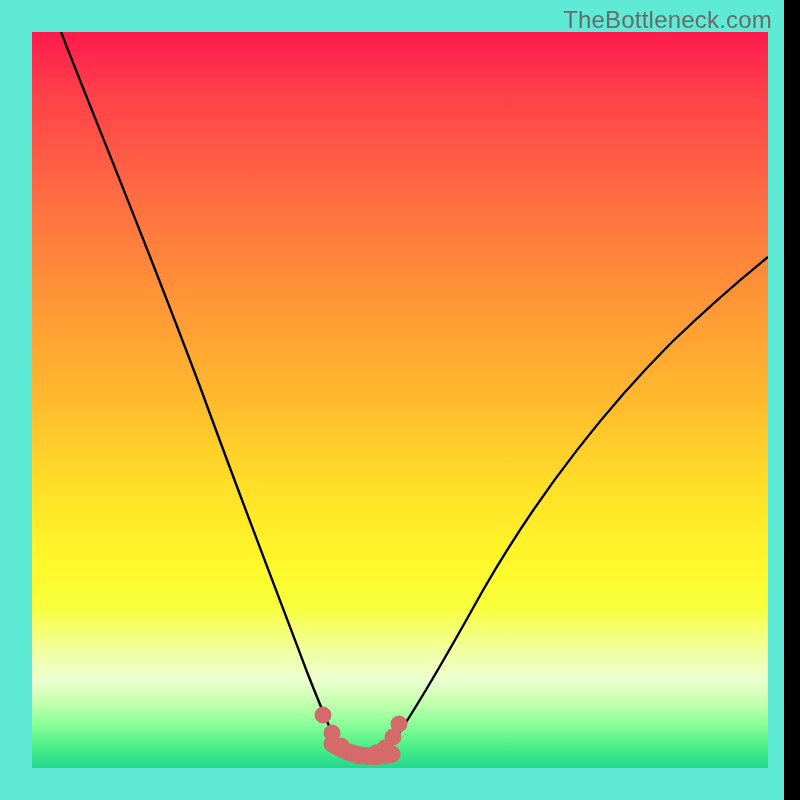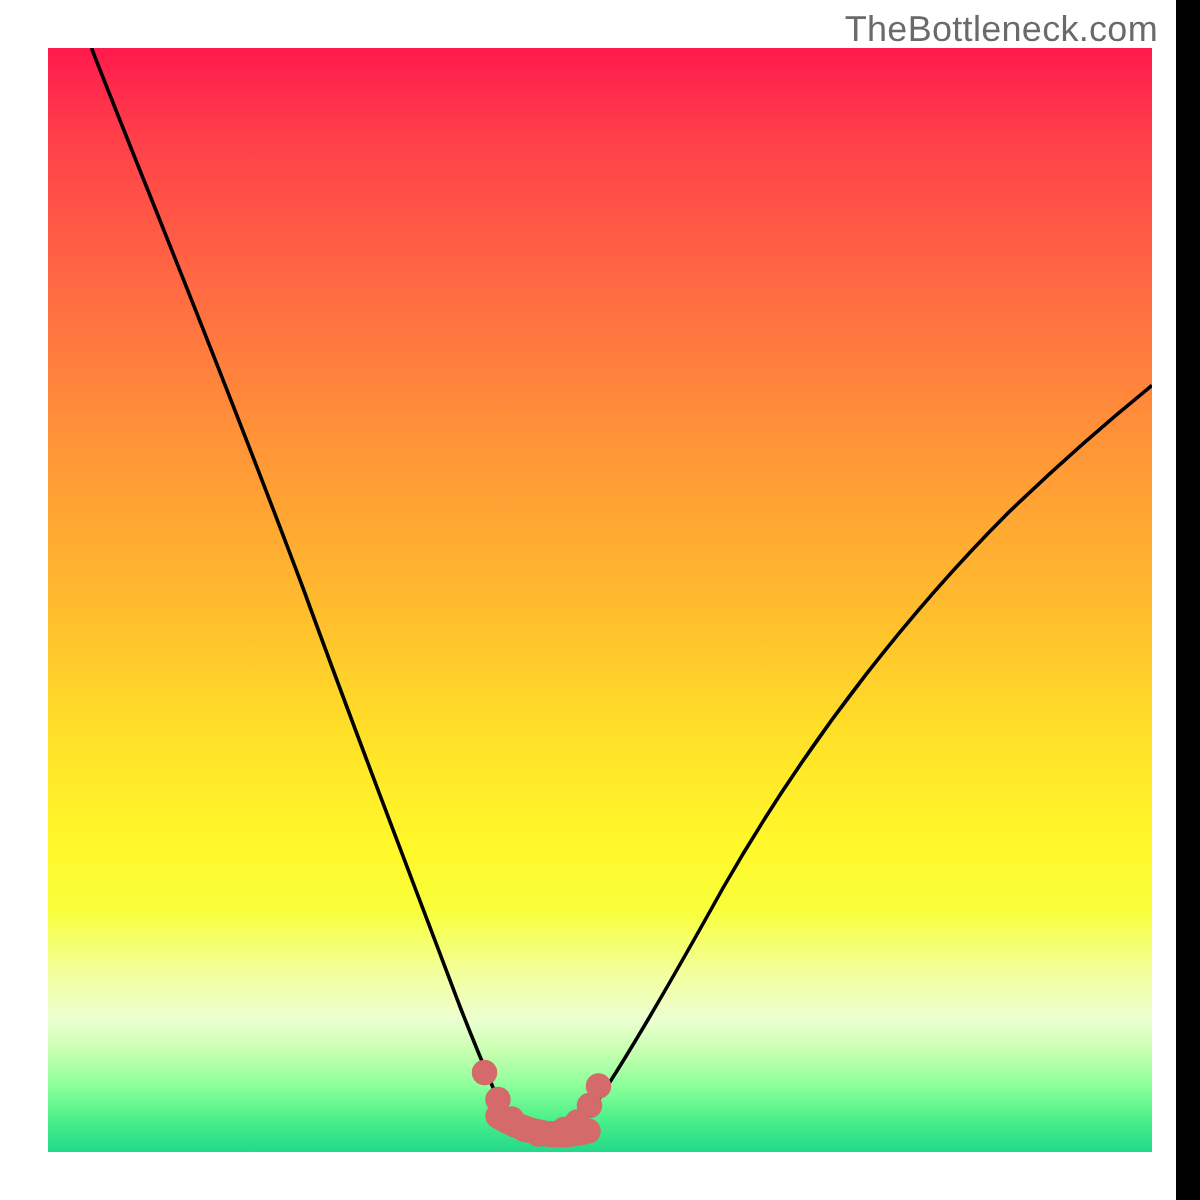--- a/index.html
+++ b/index.html
@@ -10,21 +10,21 @@
     overflow: hidden;
     background: #000;
     font-family: Arial, Helvetica, sans-serif;
   }
   .frame {
     position: absolute;
     left: 0;
     top: 0;
     width: 784px;
     height: 800px;
-    background: #ffffff;
+    background: #5eead4;
   }
   .plot {
     position: absolute;
     left: 32px;
     top: 32px;
     width: 736px;
     height: 736px;
     overflow: hidden;
   }
   .gradient {

